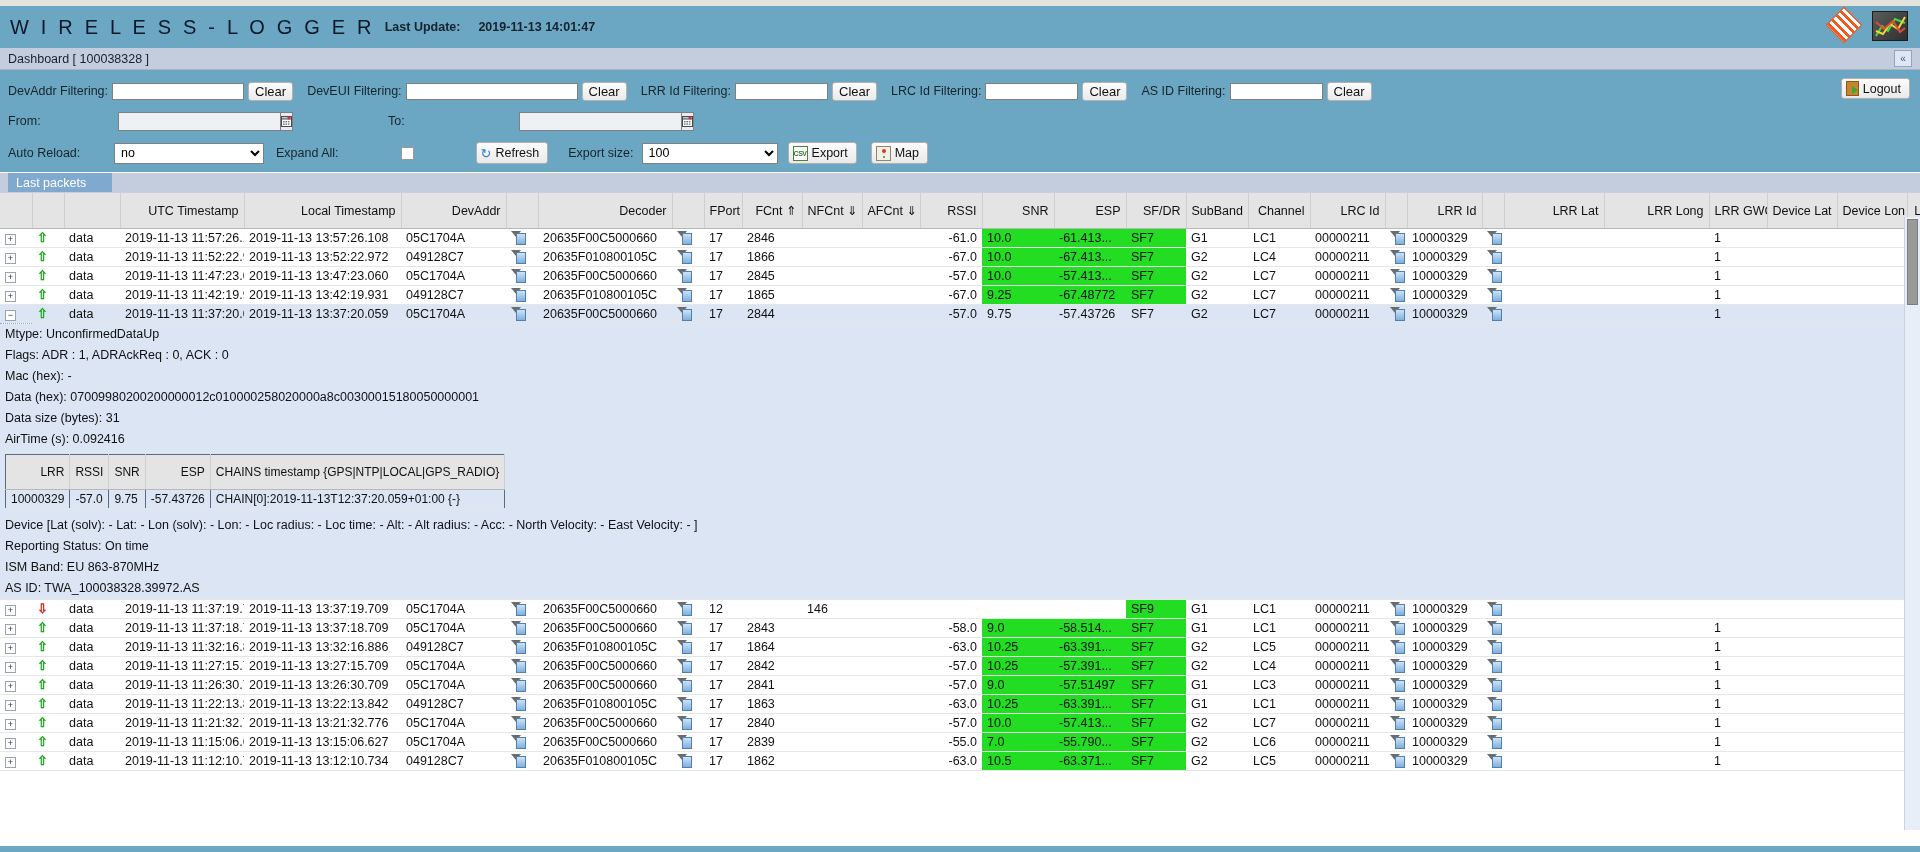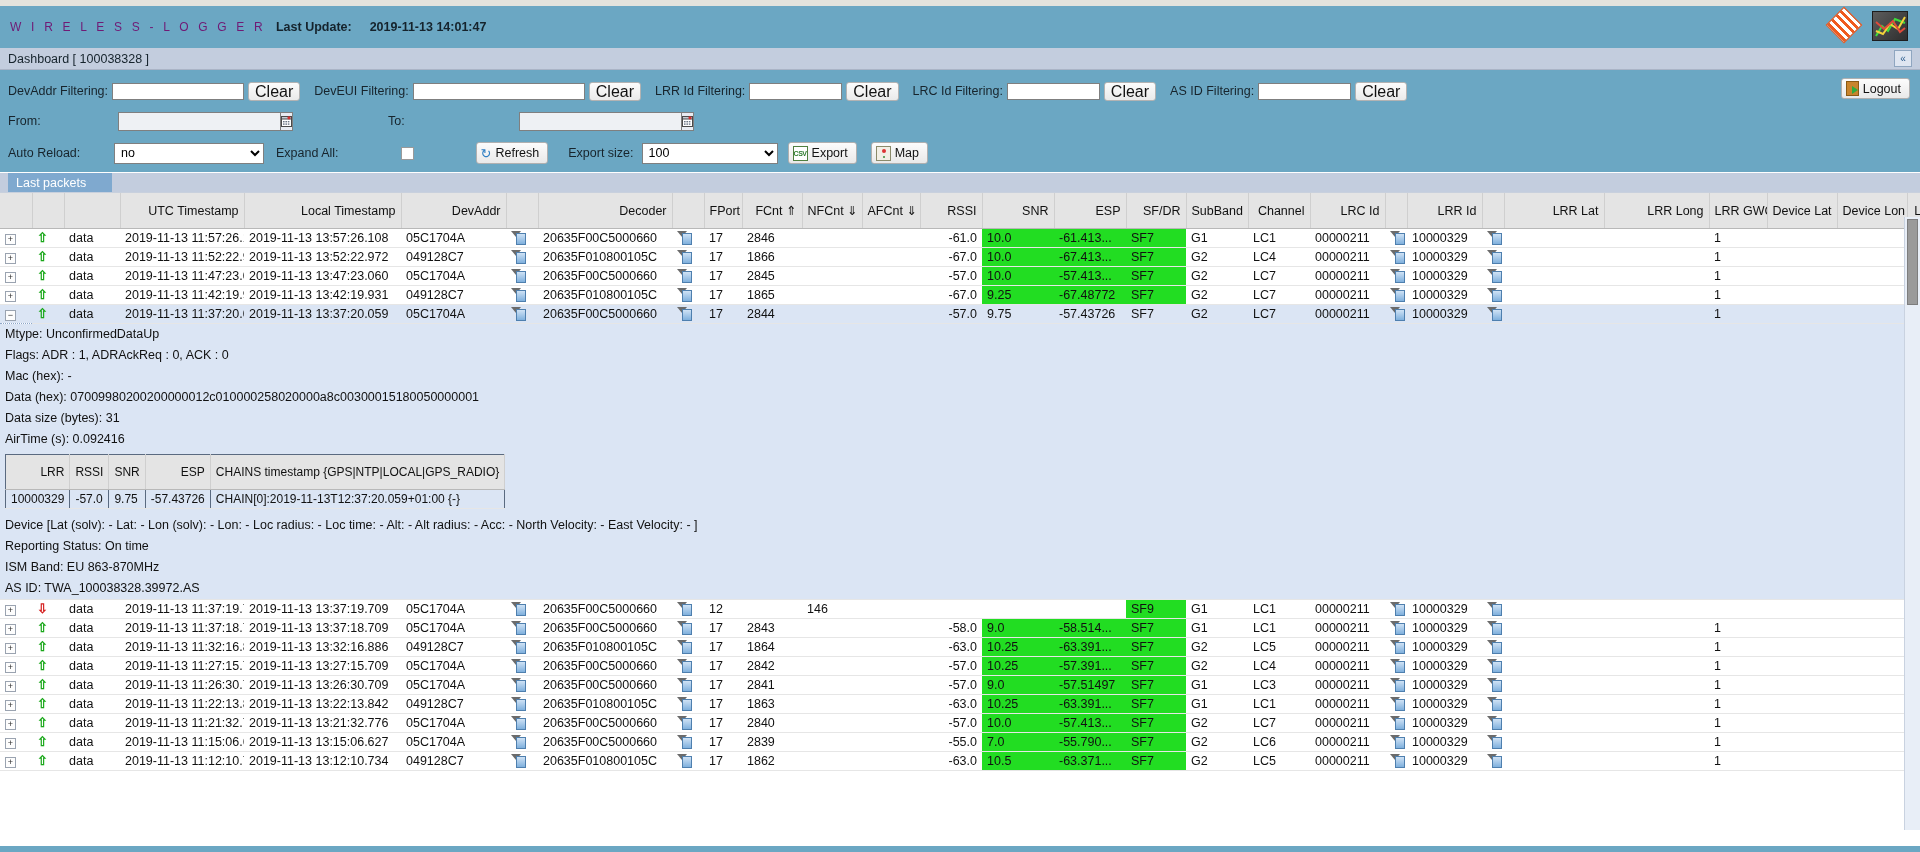--- a/index.html
+++ b/index.html
@@ -13,21 +13,21 @@
   }
 
   
   #topstrip { height: 6px; background: #e3e3dd; }
   #titlebar {
     height: 42px; background: #6ba7c3;
     display: flex; align-items: center;
     padding: 0 10px; position: relative;
   }
   #brand {
-    color: #701a75; font-size: 12px; letter-spacing: 3.2px;
+    color: #0f172a; font-size: 20px; letter-spacing: 3.2px;
     font-weight: 400; white-space: nowrap;
   }
   #lastupdate-label {
     color: #15232c; font-size: 12.5px; font-weight: bold;
     margin-left: 10px; white-space: nowrap;
   }
   #lastupdate-value {
     color: #15232c; font-size: 12.5px; font-weight: bold;
     margin-left: 18px; white-space: nowrap;
   }
@@ -77,21 +77,21 @@
   }
   .ftext {
     height: 17px; width: 132px; border: 1px solid #7f7f7f;
     background: #ffffff; margin: 0 4px; font-size: 12px;
     padding: 0 3px; font-family: "Liberation Sans", sans-serif;
   }
   .btn-clear {
     height: 19px; min-width: 39px; padding: 0 6px;
     background: linear-gradient(#fcfcfc,#eaeaea);
     border: 1px solid #b3b3b3; border-radius: 3px;
-    font-size: 16px; color: #111; cursor: pointer;
+    font-size: 13px; color: #111; cursor: pointer;
     font-family: "Liberation Sans", sans-serif;
   }
   .dtbox {
     position: relative; width: 148px; height: 19px;
     margin: 0 4px; display: flex;
   }
   .dtbox input {
     flex: 1; height: 19px; border: 1px solid #7f7f7f;
     background: #eef1f4; font-size: 12px; padding: 0 3px;
     font-family: "Liberation Sans", sans-serif;

